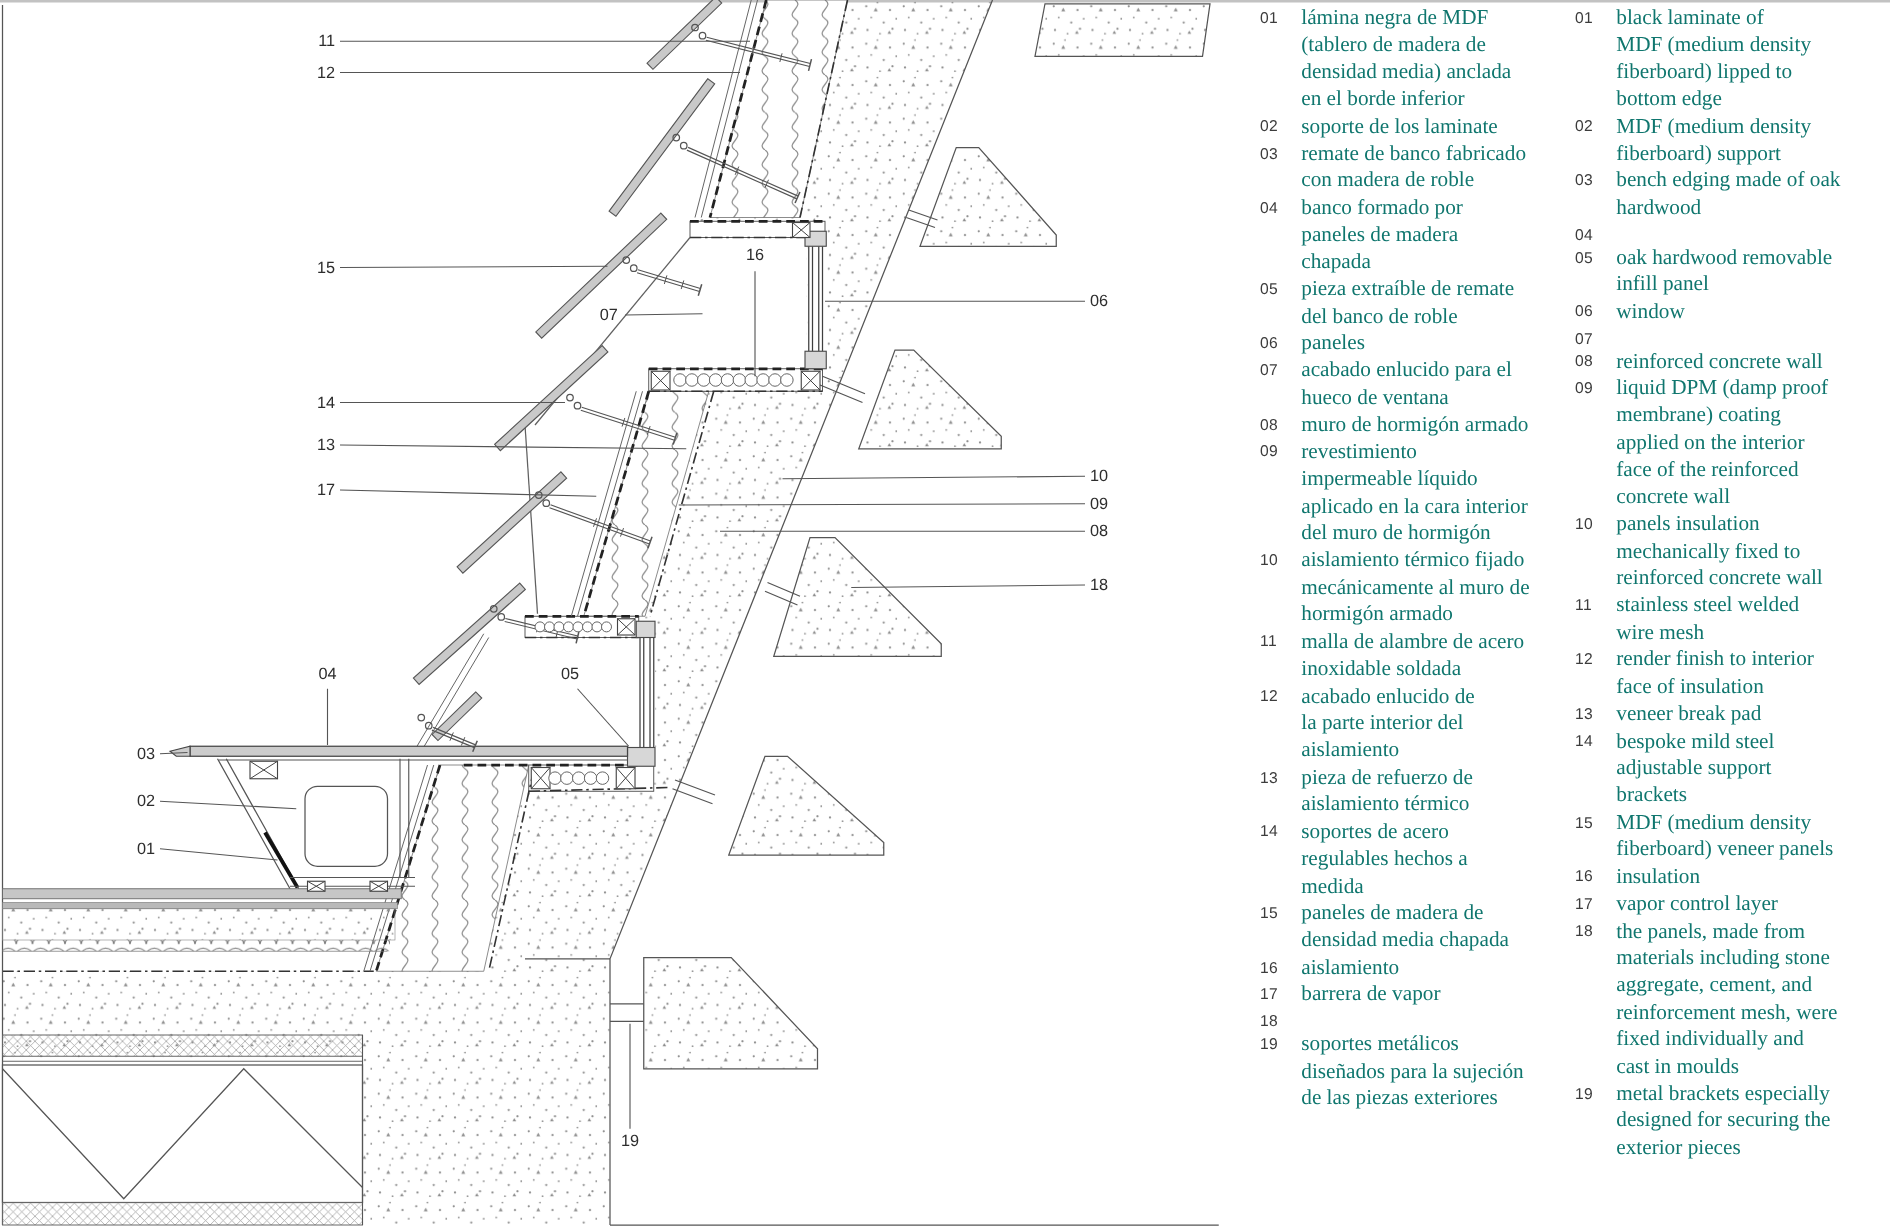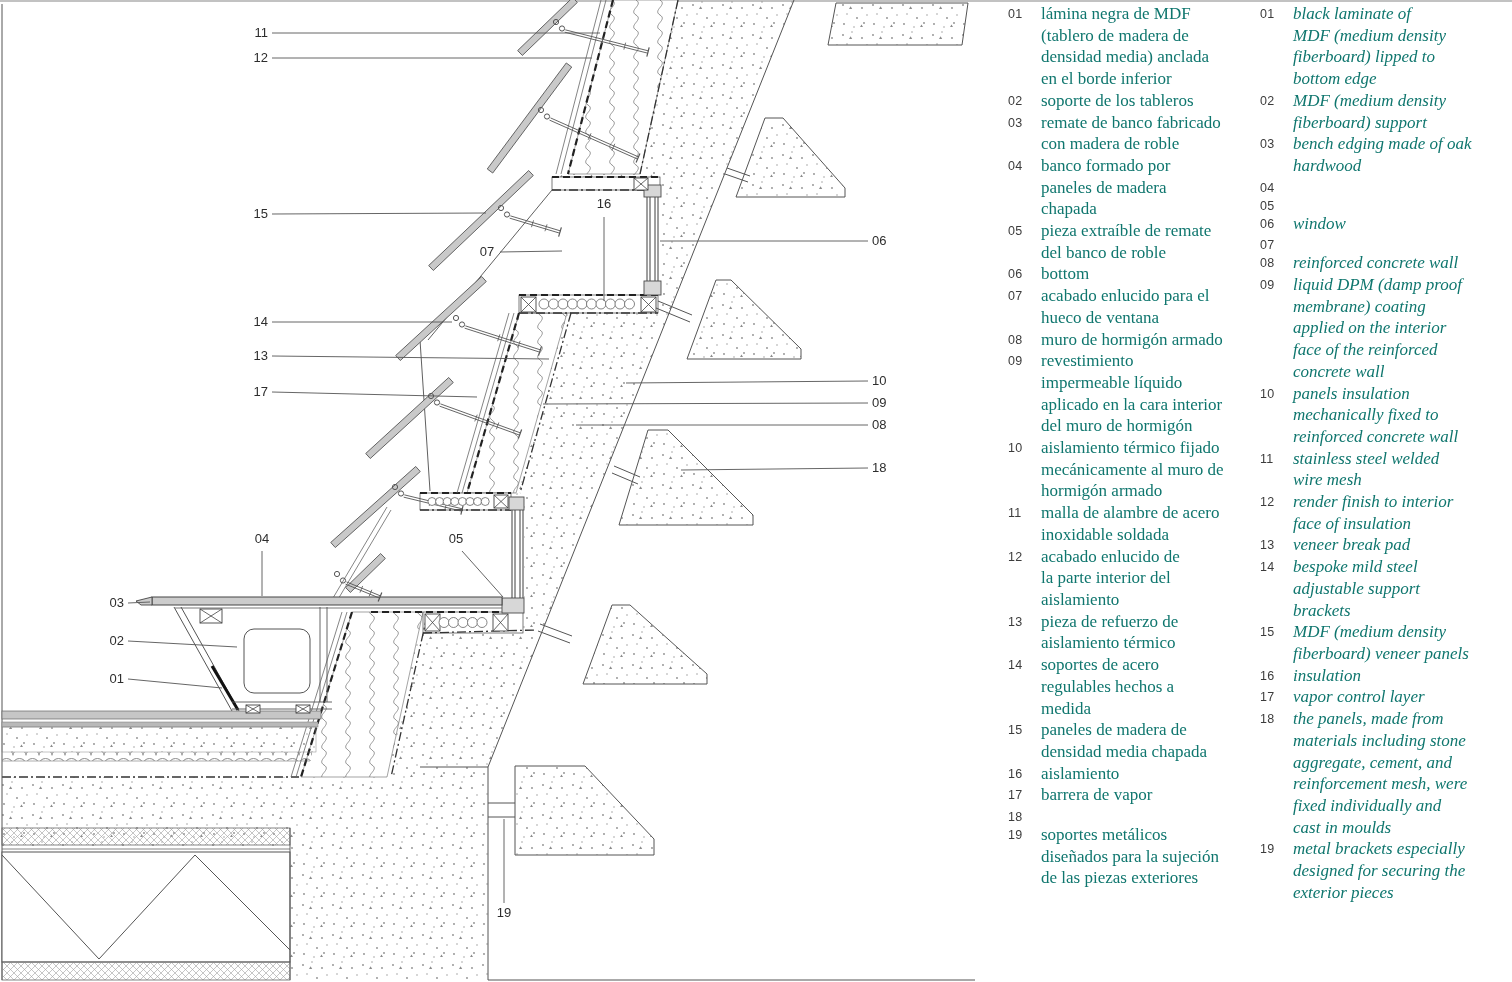--- a/index.html
+++ b/index.html
@@ -8,21 +8,21 @@
   .topline{position:absolute;left:0;top:0;width:1512px;height:2px;background:#c2c2c2;}
   #drawing{position:absolute;left:0;top:0;}
   .legend-col{position:absolute;top:3px;}
   #legend-es{left:1008px;width:238px;}
   #legend-en{left:1260px;width:246px;}
   .legend-item{display:flex;align-items:flex-start;}
   .li-num{flex:none;width:24px;margin-right:9px;font-family:"Liberation Sans",sans-serif;
           font-size:12.5px;color:#3c3c3c;padding-top:4px;letter-spacing:.3px;}
   .li-text{font-family:"Liberation Serif",serif;font-size:17px;line-height:21.7px;
            color:#0f766e;white-space:pre-line;}
-  #legend-en .li-text{font-style:italic;}
+  #legend-en .li-text{}
   .callout-text{font-family:"Liberation Sans",sans-serif;font-size:13px;fill:#2d2d2d;}
 </style>
 </head>
 <body>
 
 <div class="stage">
   <div class="topline"></div>
 
   <svg id="drawing" width="990" height="982" viewBox="0 0 990 982" xmlns="http://www.w3.org/2000/svg">
     <defs>
@@ -312,41 +312,41 @@
   <div id="legend-es" class="legend-col">
       <div class="legend-item">
         <span class="li-num">01</span>
         <span class="li-text">lámina negra de MDF
 (tablero de madera de
 densidad media) anclada
 en el borde inferior</span>
       </div>
       <div class="legend-item">
         <span class="li-num">02</span>
-        <span class="li-text">soporte de los tableros</span>
+        <span class="li-text">soporte de los laminate</span>
       </div>
       <div class="legend-item">
         <span class="li-num">03</span>
         <span class="li-text">remate de banco fabricado
 con madera de roble</span>
       </div>
       <div class="legend-item">
         <span class="li-num">04</span>
         <span class="li-text">banco formado por
 paneles de madera
 chapada</span>
       </div>
       <div class="legend-item">
         <span class="li-num">05</span>
         <span class="li-text">pieza extraíble de remate
 del banco de roble</span>
       </div>
       <div class="legend-item">
         <span class="li-num">06</span>
-        <span class="li-text">bottom</span>
+        <span class="li-text">paneles</span>
       </div>
       <div class="legend-item">
         <span class="li-num">07</span>
         <span class="li-text">acabado enlucido para el
 hueco de ventana</span>
       </div>
       <div class="legend-item">
         <span class="li-num">08</span>
         <span class="li-text">muro de hormigón armado</span>
       </div>
@@ -424,20 +424,22 @@
       <div class="legend-item">
         <span class="li-num">03</span>
         <span class="li-text">bench edging made of oak
 hardwood</span>
       </div>
       <div class="legend-item">
         <span class="li-num">04</span>
       </div>
       <div class="legend-item">
         <span class="li-num">05</span>
+        <span class="li-text">oak hardwood removable
+infill panel</span>
       </div>
       <div class="legend-item">
         <span class="li-num">06</span>
         <span class="li-text">window</span>
       </div>
       <div class="legend-item">
         <span class="li-num">07</span>
       </div>
       <div class="legend-item">
         <span class="li-num">08</span>

